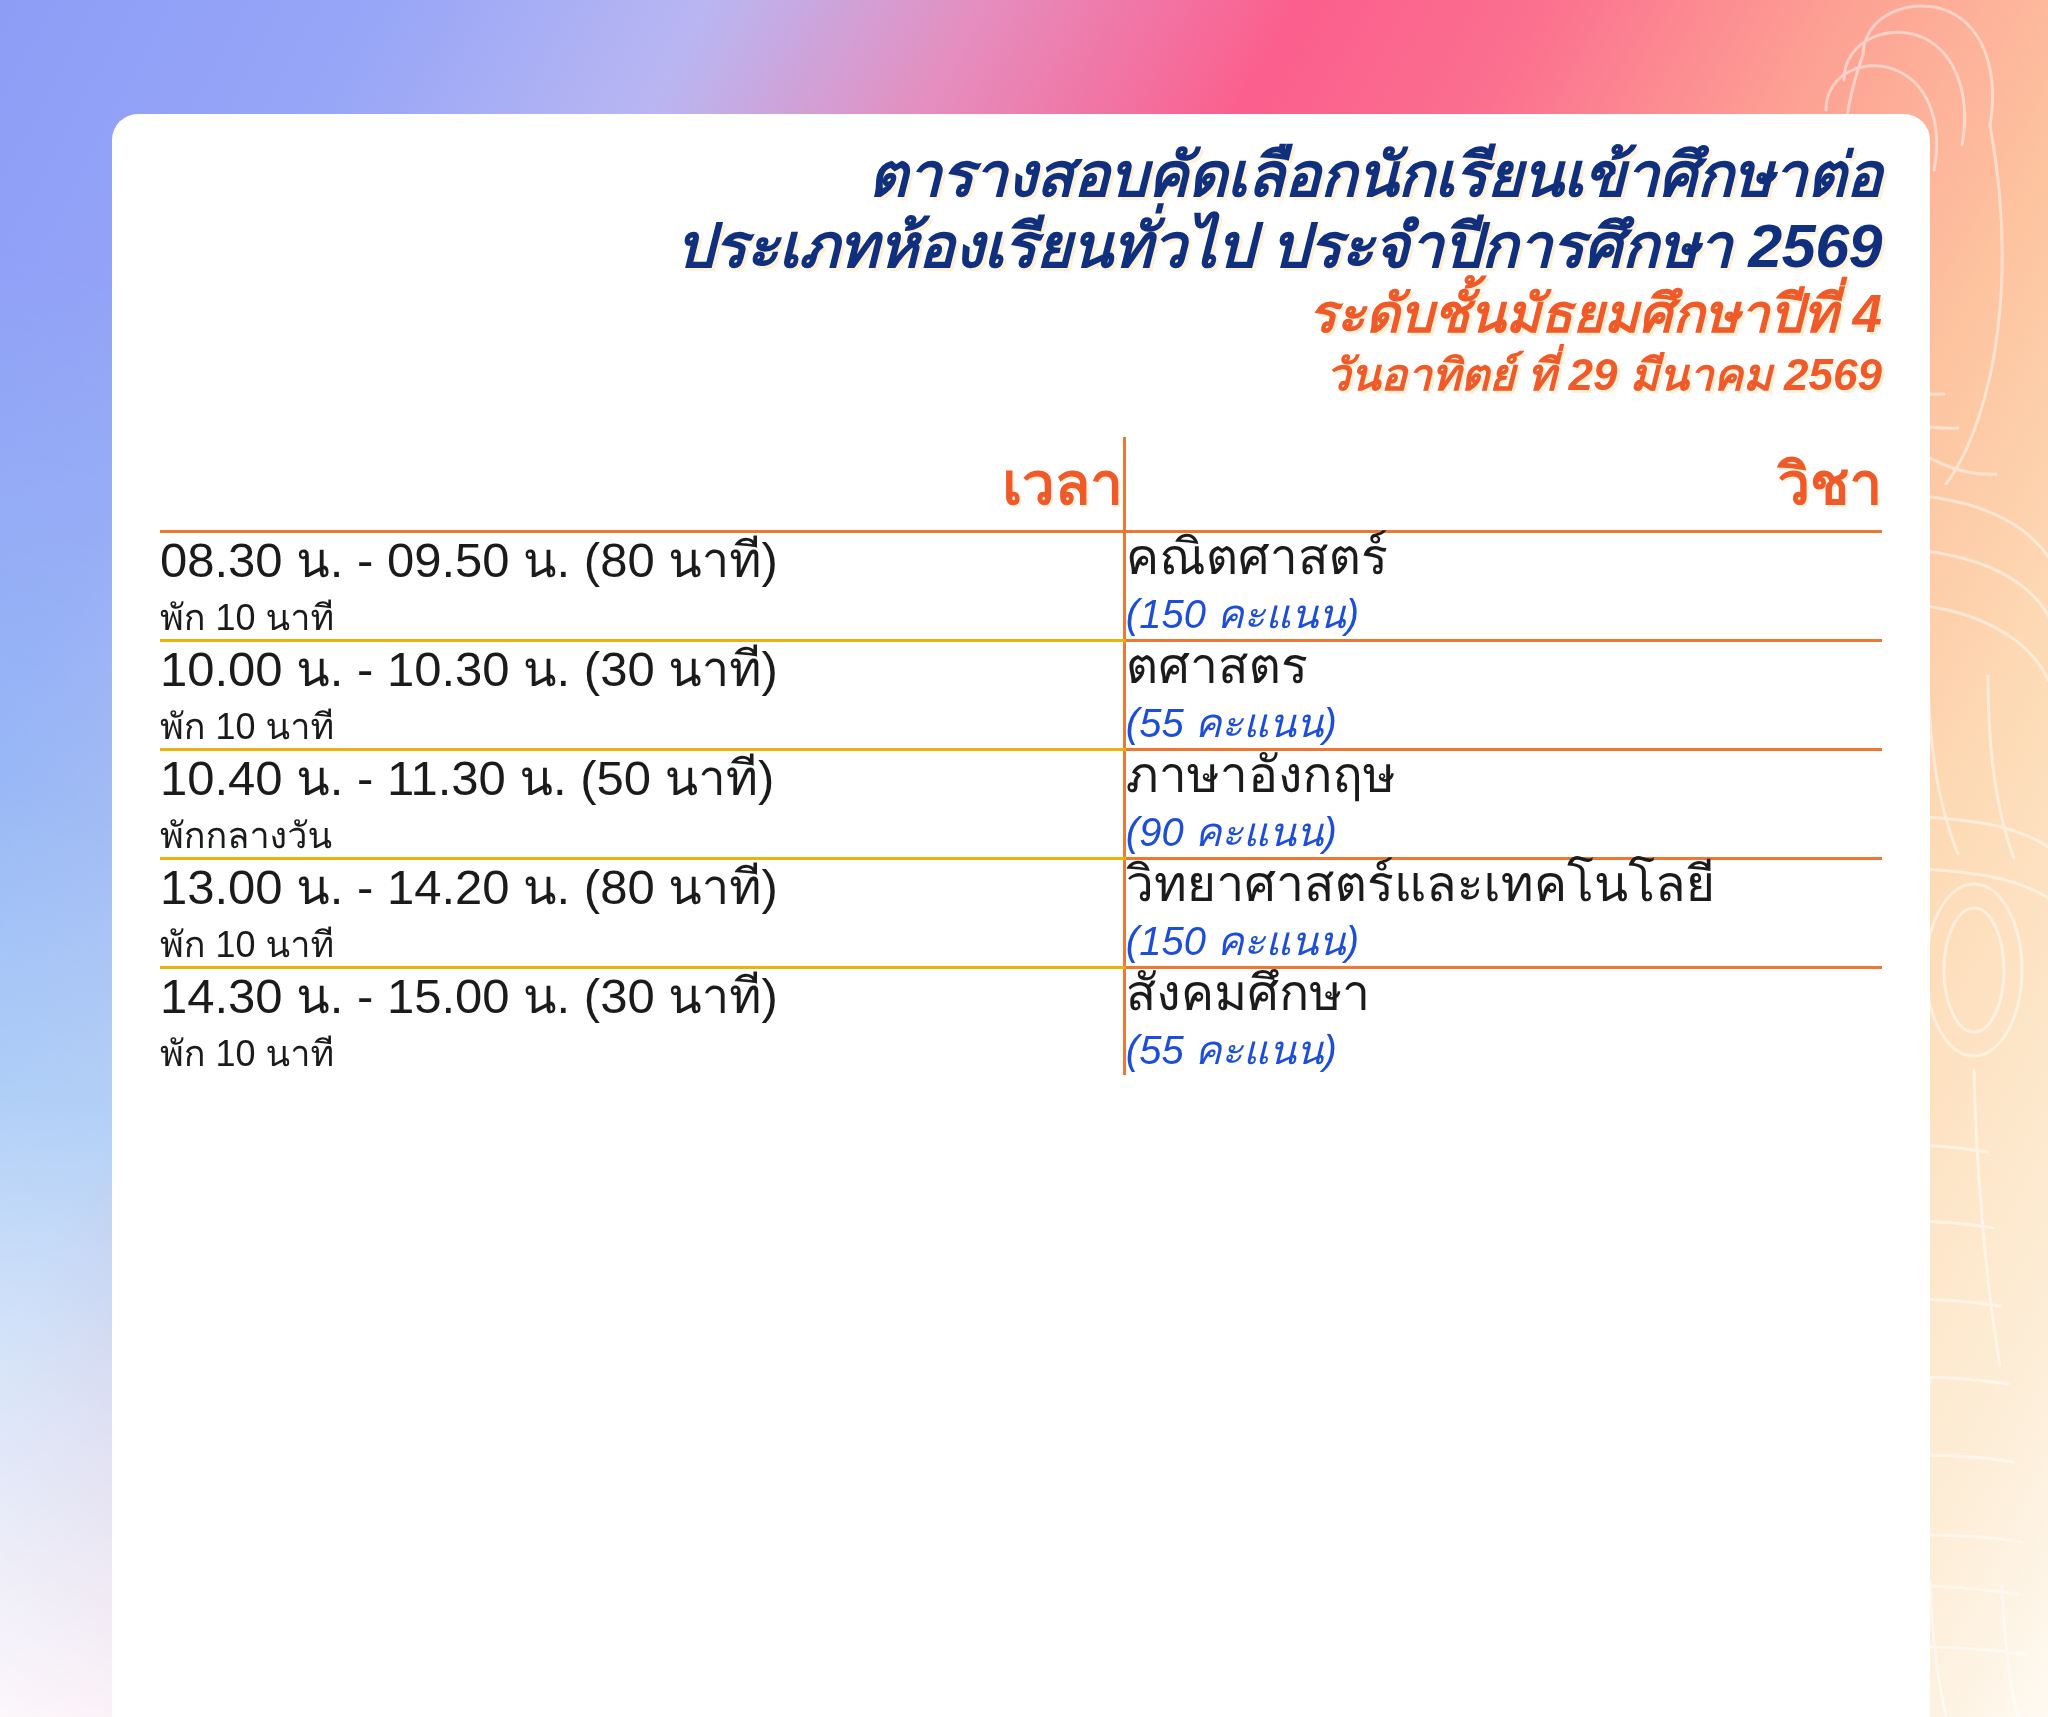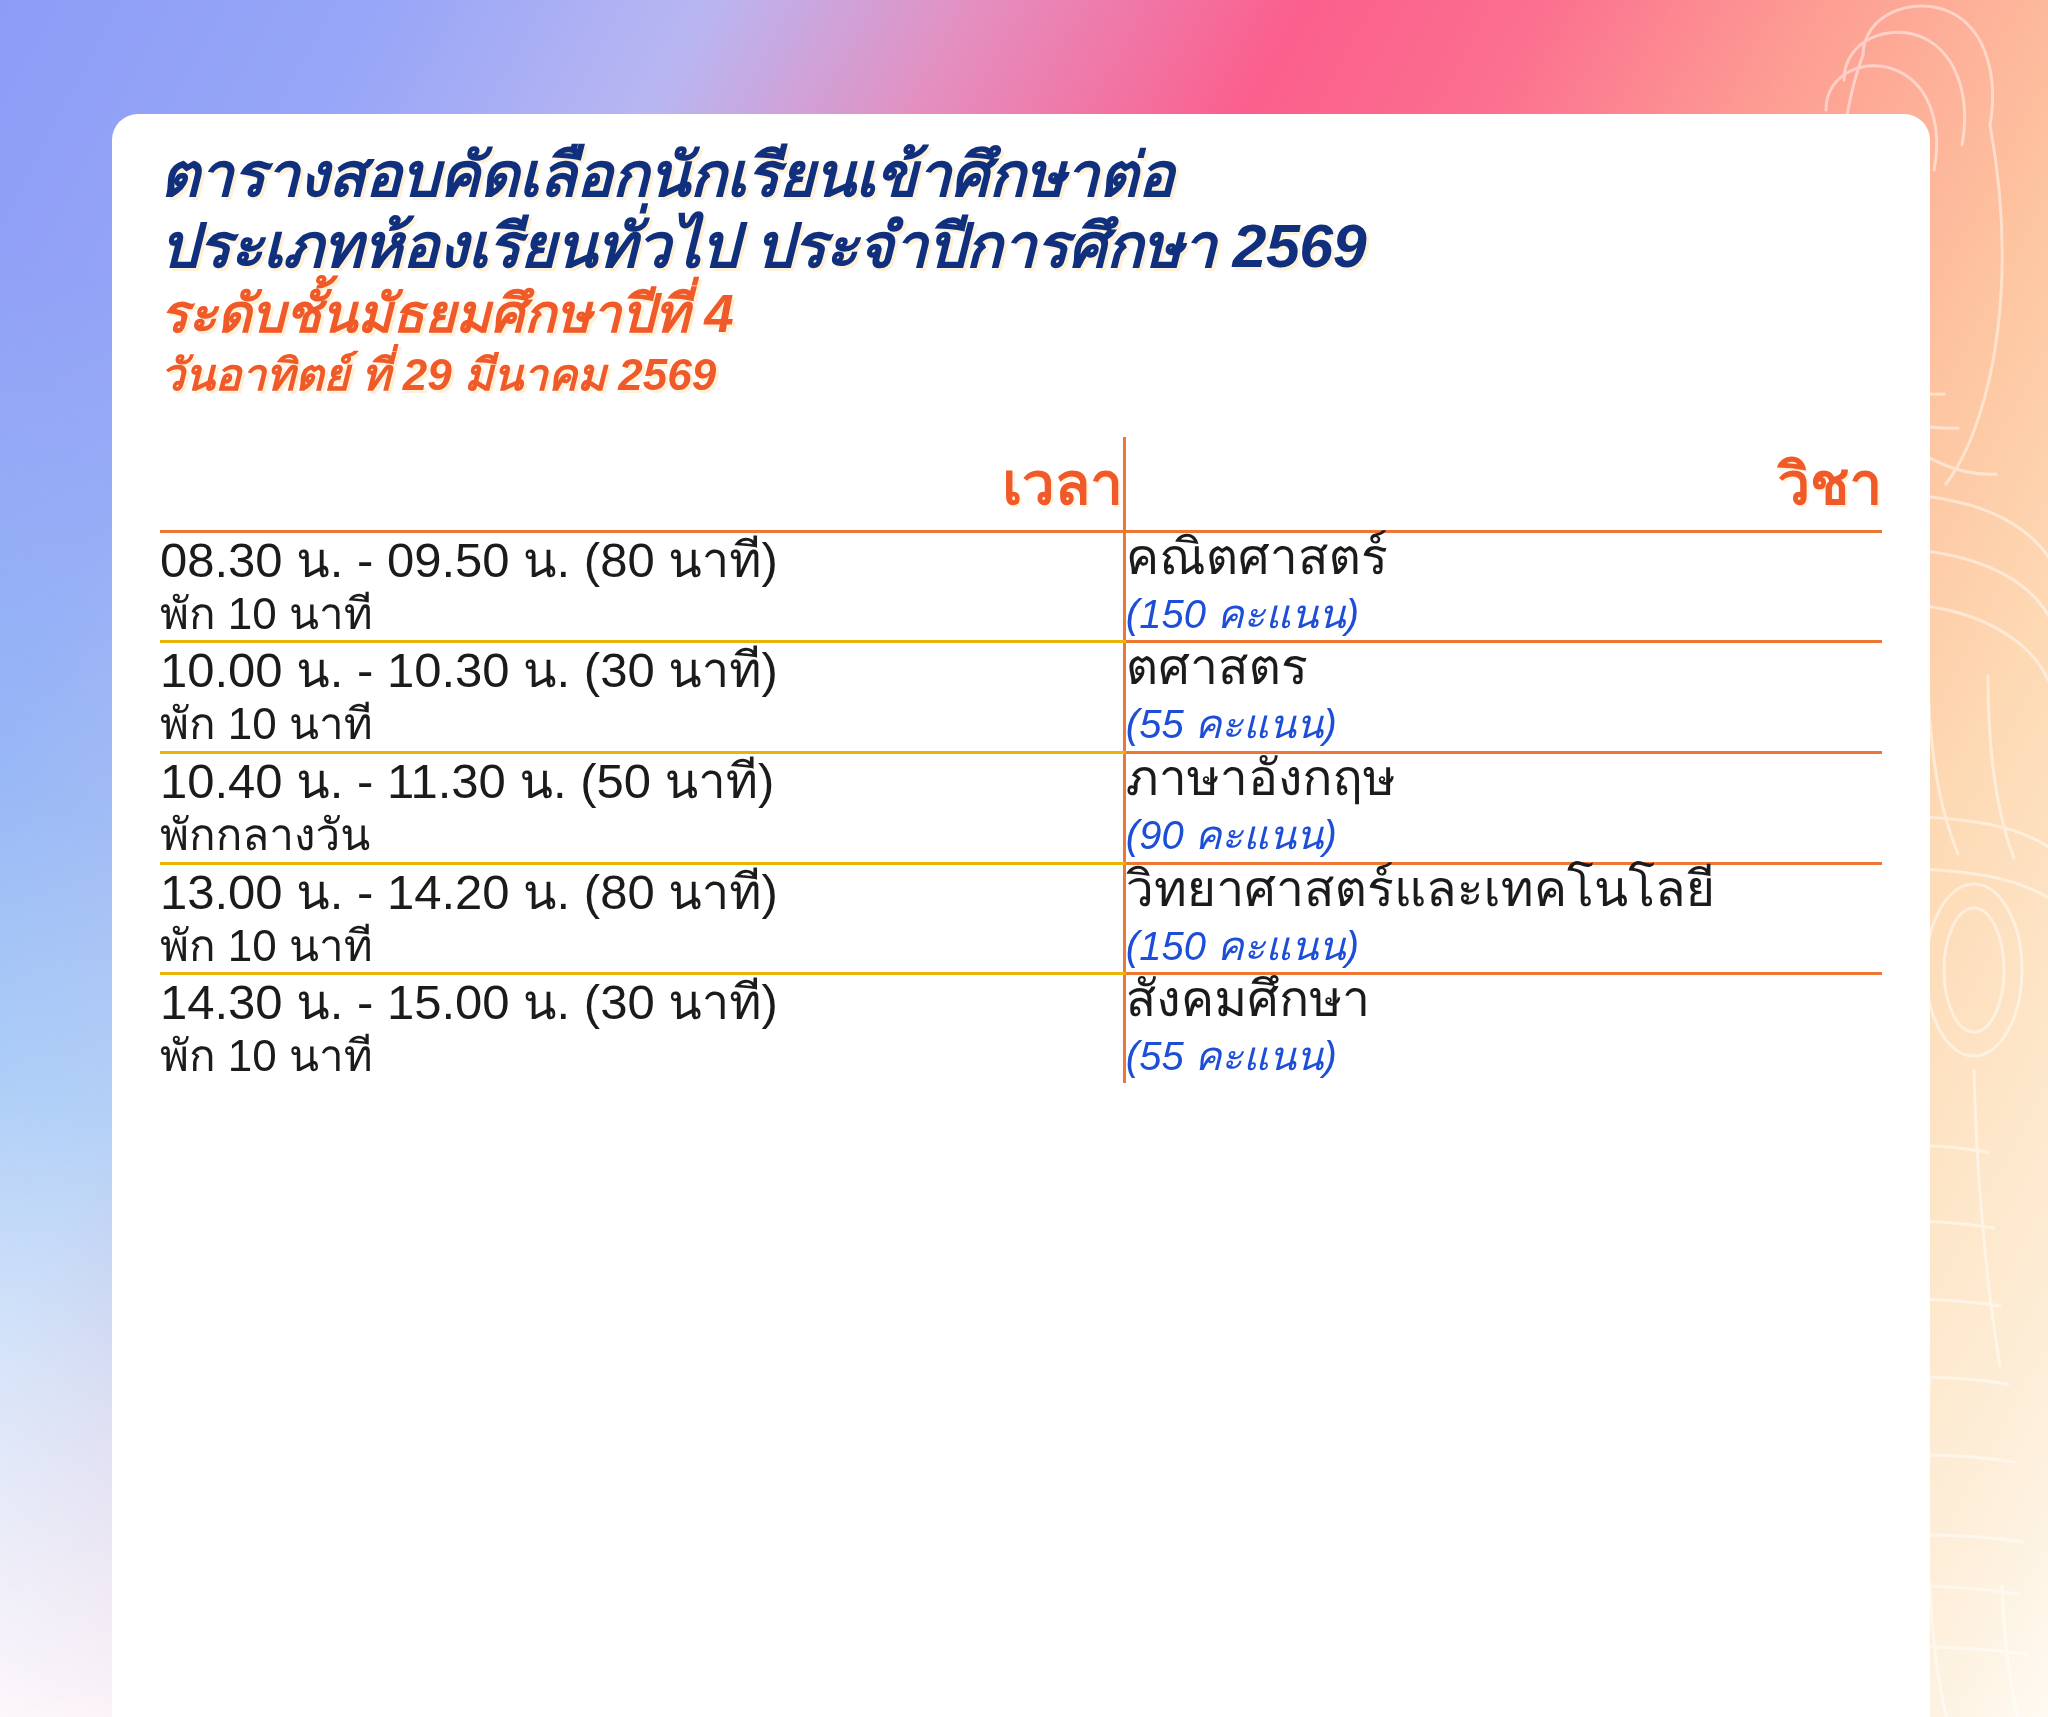--- a/index.html
+++ b/index.html
@@ -75,21 +75,21 @@
   }
 
   #card-inner {
     position: absolute;
     left: 0; top: 0;
     width: 1818px;
     padding: 26px 48px 0 48px;
   }
 
   
-  .title-block { text-align: left; }
+  .title-block { text-align: right; }
 
   .title-main {
     font-weight: bold;
     font-style: italic;
     font-size: 61px;
     line-height: 1.16;
     color: #10307d;
     letter-spacing: -0.5px;
     text-shadow: 3px 3px 0 rgba(253,240,215,0.95);
   }
@@ -156,23 +156,24 @@
     border-bottom: none;
   }
 
   .time-primary {
     font-size: 49px;
     line-height: 1.12;
     color: #1b1b1b;
     white-space: nowrap;
   }
   .time-note {
-    font-size: 44px;
+    font-size: 36px;
     line-height: 1.2;
     color: #1b1b1b;
+    margin-top: 8px;
   }
   .subject-name {
     font-size: 50px;
     line-height: 1.12;
     color: #1b1b1b;
     white-space: nowrap;
     font-family: Liberation Mono, monospace;
   }
   .subject-score {
     font-size: 40px;

